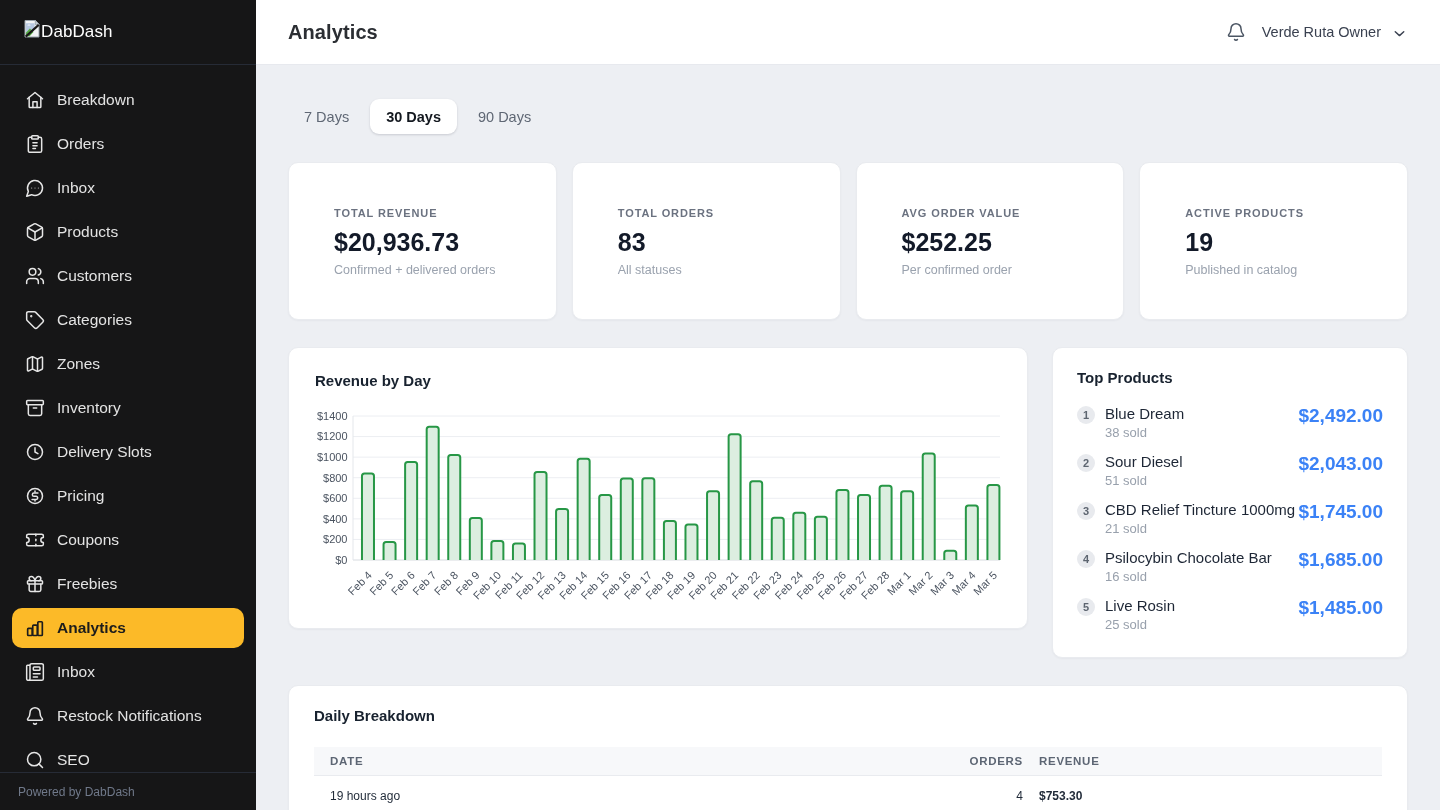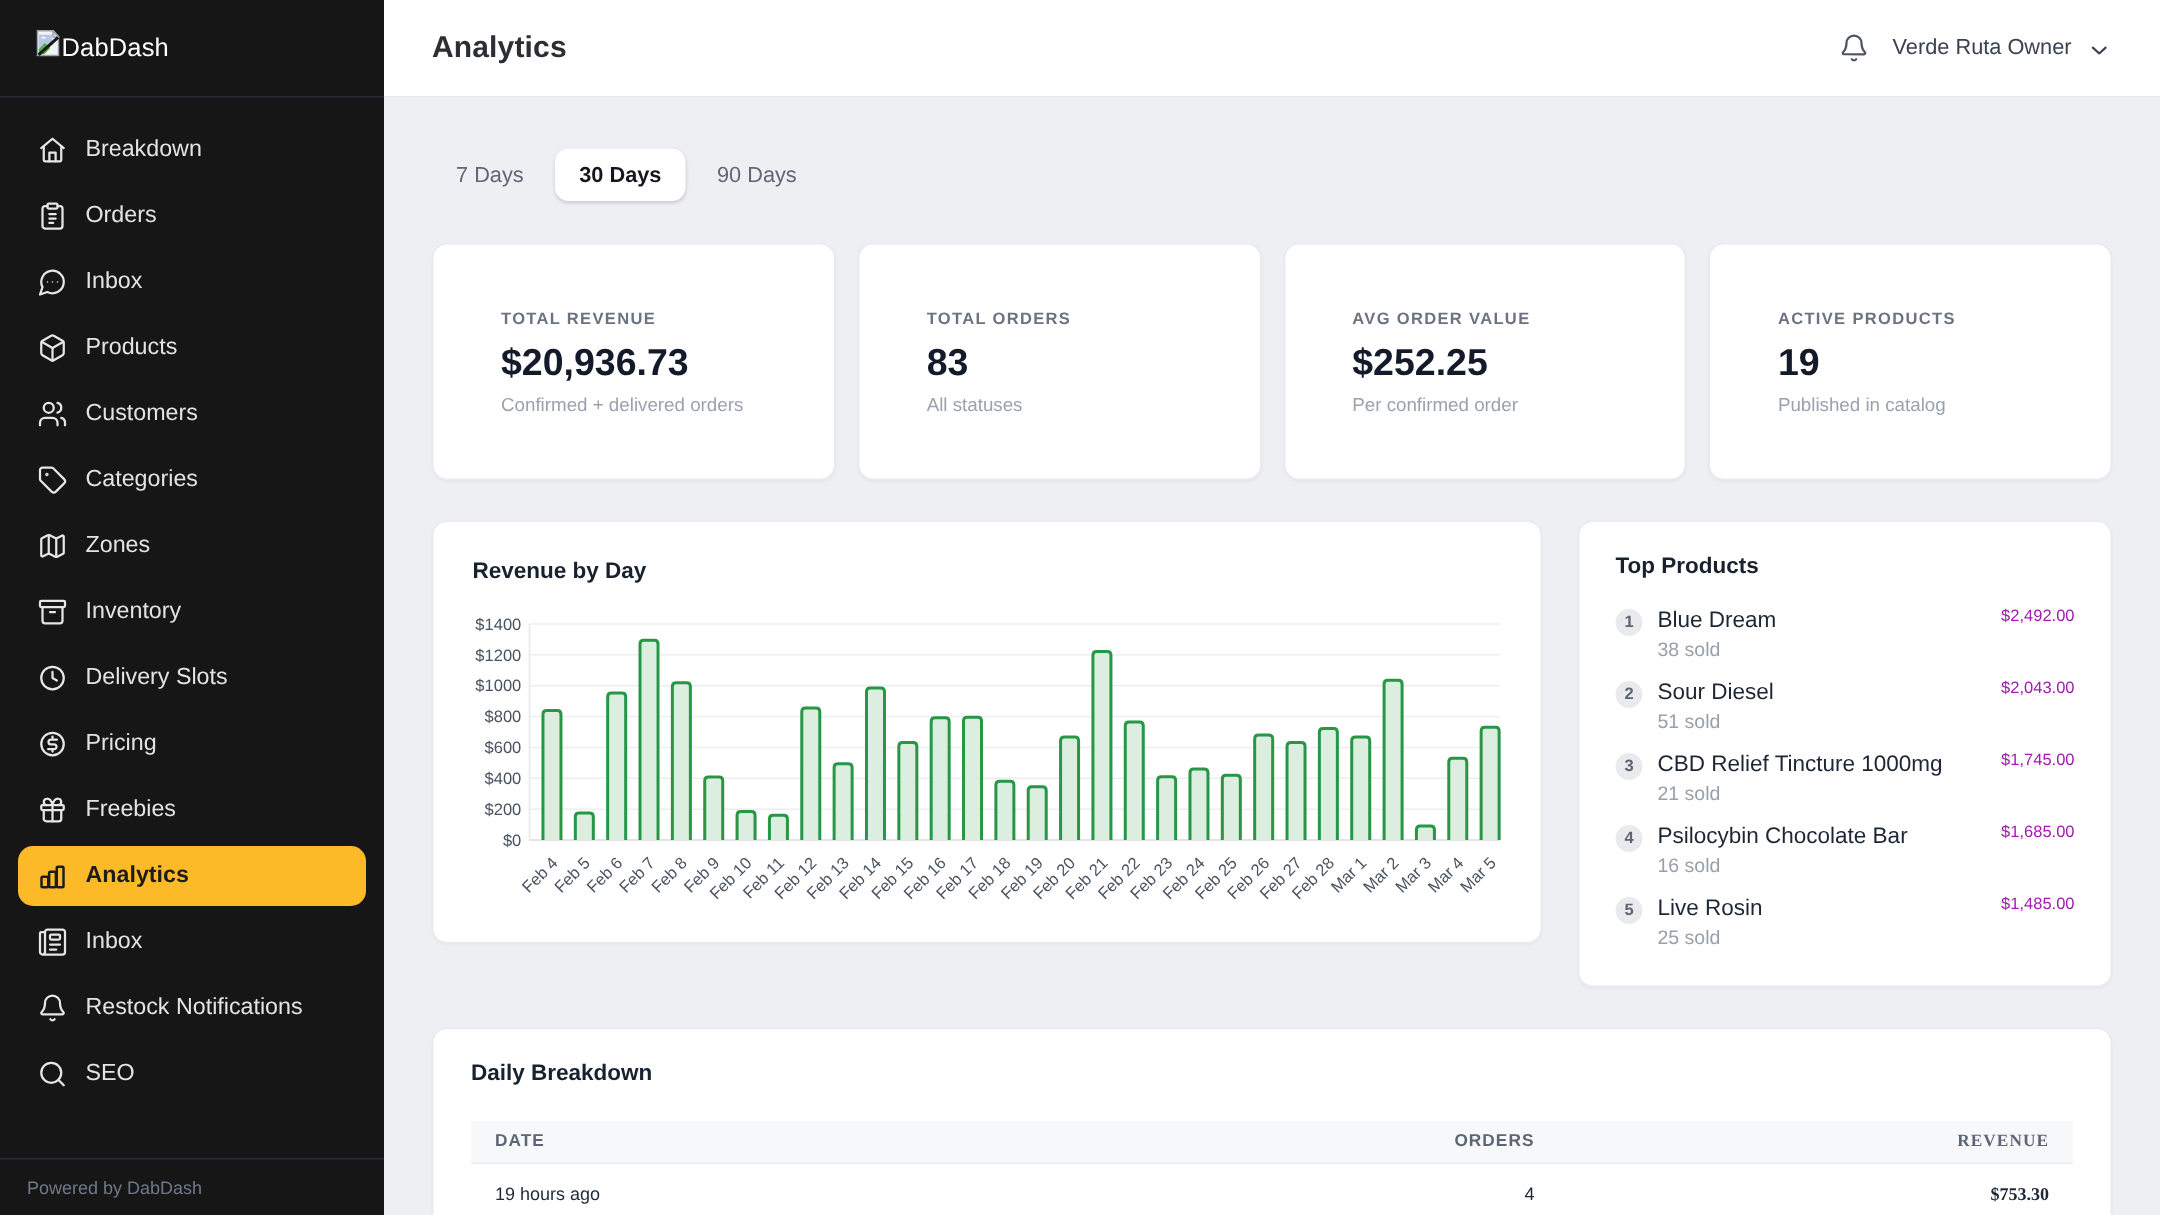--- a/index.html
+++ b/index.html
@@ -30,30 +30,30 @@
 .chartcard { width:740px; height:282px; position:relative; }
 .ctitle { font-size:15px; font-weight:bold; color:#18222f; padding:24px 0 0 26px; }
 .topcard { flex:1; height:311px; padding:21px 24px 0; }
 .ttitle { font-size:15px; font-weight:bold; color:#18222f; }
 .plist { margin-top:19px; }
 .prow { display:flex; align-items:flex-start; height:48px; }
 .pbadge { width:18px; height:18px; border-radius:50%; background:#e8eaee; color:#5d6570; font-size:11px; font-weight:bold; display:flex; align-items:center; justify-content:center; margin-top:1px; }
 .pmain { margin-left:10px; }
 .pname { font-size:15px; color:#1d2635; }
 .psold { font-size:13px; color:#98a0ac; margin-top:3px; }
-.pprice { margin-left:auto; font-size:11px; font-weight:normal; color:#a21caf; }
+.pprice { margin-left:auto; font-size:19px; font-weight:bold; color:#3b82f6; }
 .breakdown { margin-top:27px; height:160px; padding:21px 25px 0; }
 .btable { margin-top:23px; }
 .bhead { display:flex; background:#f7f8fa; height:29px; align-items:center; border-bottom:1px solid #e9ebef; }
 .bhead div { font-size:11.5px; font-weight:bold; color:#5d6674; letter-spacing:0.7px; }
 .brow { display:flex; height:40px; align-items:center; }
 .brow div { font-size:12px; color:#1f2937; }
 .c1 { width:380px; padding-left:16px; }
 .c2 { width:345px; text-align:right; padding-right:16px; }
-.c3 { flex:1; text-align:right; padding-right:16px;font-family:Liberation Serif, serif; }
+.c3 { flex:1; text-align:left; padding-right:16px; }
 .brev { font-weight:bold; }
 </style></head>
 <body>
 <div class="sidebar">
   <div class="logo">
       <svg width="16" height="19" viewBox="0 0 16 19" style="margin-top:-7px">
 <path d="M1 1.5h10.5l3.5 4V18H1z" fill="#f2f4f6" stroke="#9aa4ad" stroke-width="1"></path>
 <path d="M11.3 1.3l3.9 4.4h-3.9z" fill="#c9d2d9" stroke="#9aa4ad" stroke-width="0.9" stroke-linejoin="round"></path>
 <path d="M2 4.2h8.6v6l-6.2 6.6H2z" fill="#b7c9e2"></path>
 <path d="M3.4 6.6a1.6 1.15 0 0 1 3.2 0z" fill="#fdfdfd"></path>
@@ -138,20 +138,29 @@
         <span>Delivery Slots</span>
       </div>
 <div class="nitem">
         <svg class="nico" width="20" height="20" viewBox="0 0 24 24" fill="none" stroke="#e6e6e6" stroke-width="1.8" stroke-linecap="round" stroke-linejoin="round">
           <circle cx="12" cy="12" r="9"></circle>
           <path d="M15.5 8.5h-4.8a1.9 1.9 0 1 0 0 3.8h2.6a1.9 1.9 0 1 1 0 3.8H8.5"></path>
           <path d="M12 16.8V18"></path>
           <path d="M12 6v1.2"></path>
         </svg>
         <span>Pricing</span>
+      </div>
+<div class="nitem">
+        <svg class="nico" width="20" height="20" viewBox="0 0 24 24" fill="none" stroke="#e6e6e6" stroke-width="1.8" stroke-linecap="round" stroke-linejoin="round">
+          <path d="M2 9a3 3 0 0 1 0 6v2a2 2 0 0 0 2 2h16a2 2 0 0 0 2-2v-2a3 3 0 0 1 0-6V7a2 2 0 0 0-2-2H4a2 2 0 0 0-2 2Z"></path>
+          <path d="M13 5v2"></path>
+          <path d="M13 17v2"></path>
+          <path d="M13 11v2"></path>
+        </svg>
+        <span>Coupons</span>
       </div>
 <div class="nitem">
         <svg class="nico" width="20" height="20" viewBox="0 0 24 24" fill="none" stroke="#e6e6e6" stroke-width="1.8" stroke-linecap="round" stroke-linejoin="round">
           <rect x="3" y="8" width="18" height="4" rx="1"></rect>
           <path d="M12 8v13"></path>
           <path d="M19 12v7a2 2 0 0 1-2 2H7a2 2 0 0 1-2-2v-7"></path>
           <path d="M7.5 8a2.5 2.5 0 0 1 0-5A4.8 8 0 0 1 12 8a4.8 8 0 0 1 4.5-5 2.5 2.5 0 0 1 0 5"></path>
         </svg>
         <span>Freebies</span>
       </div>

